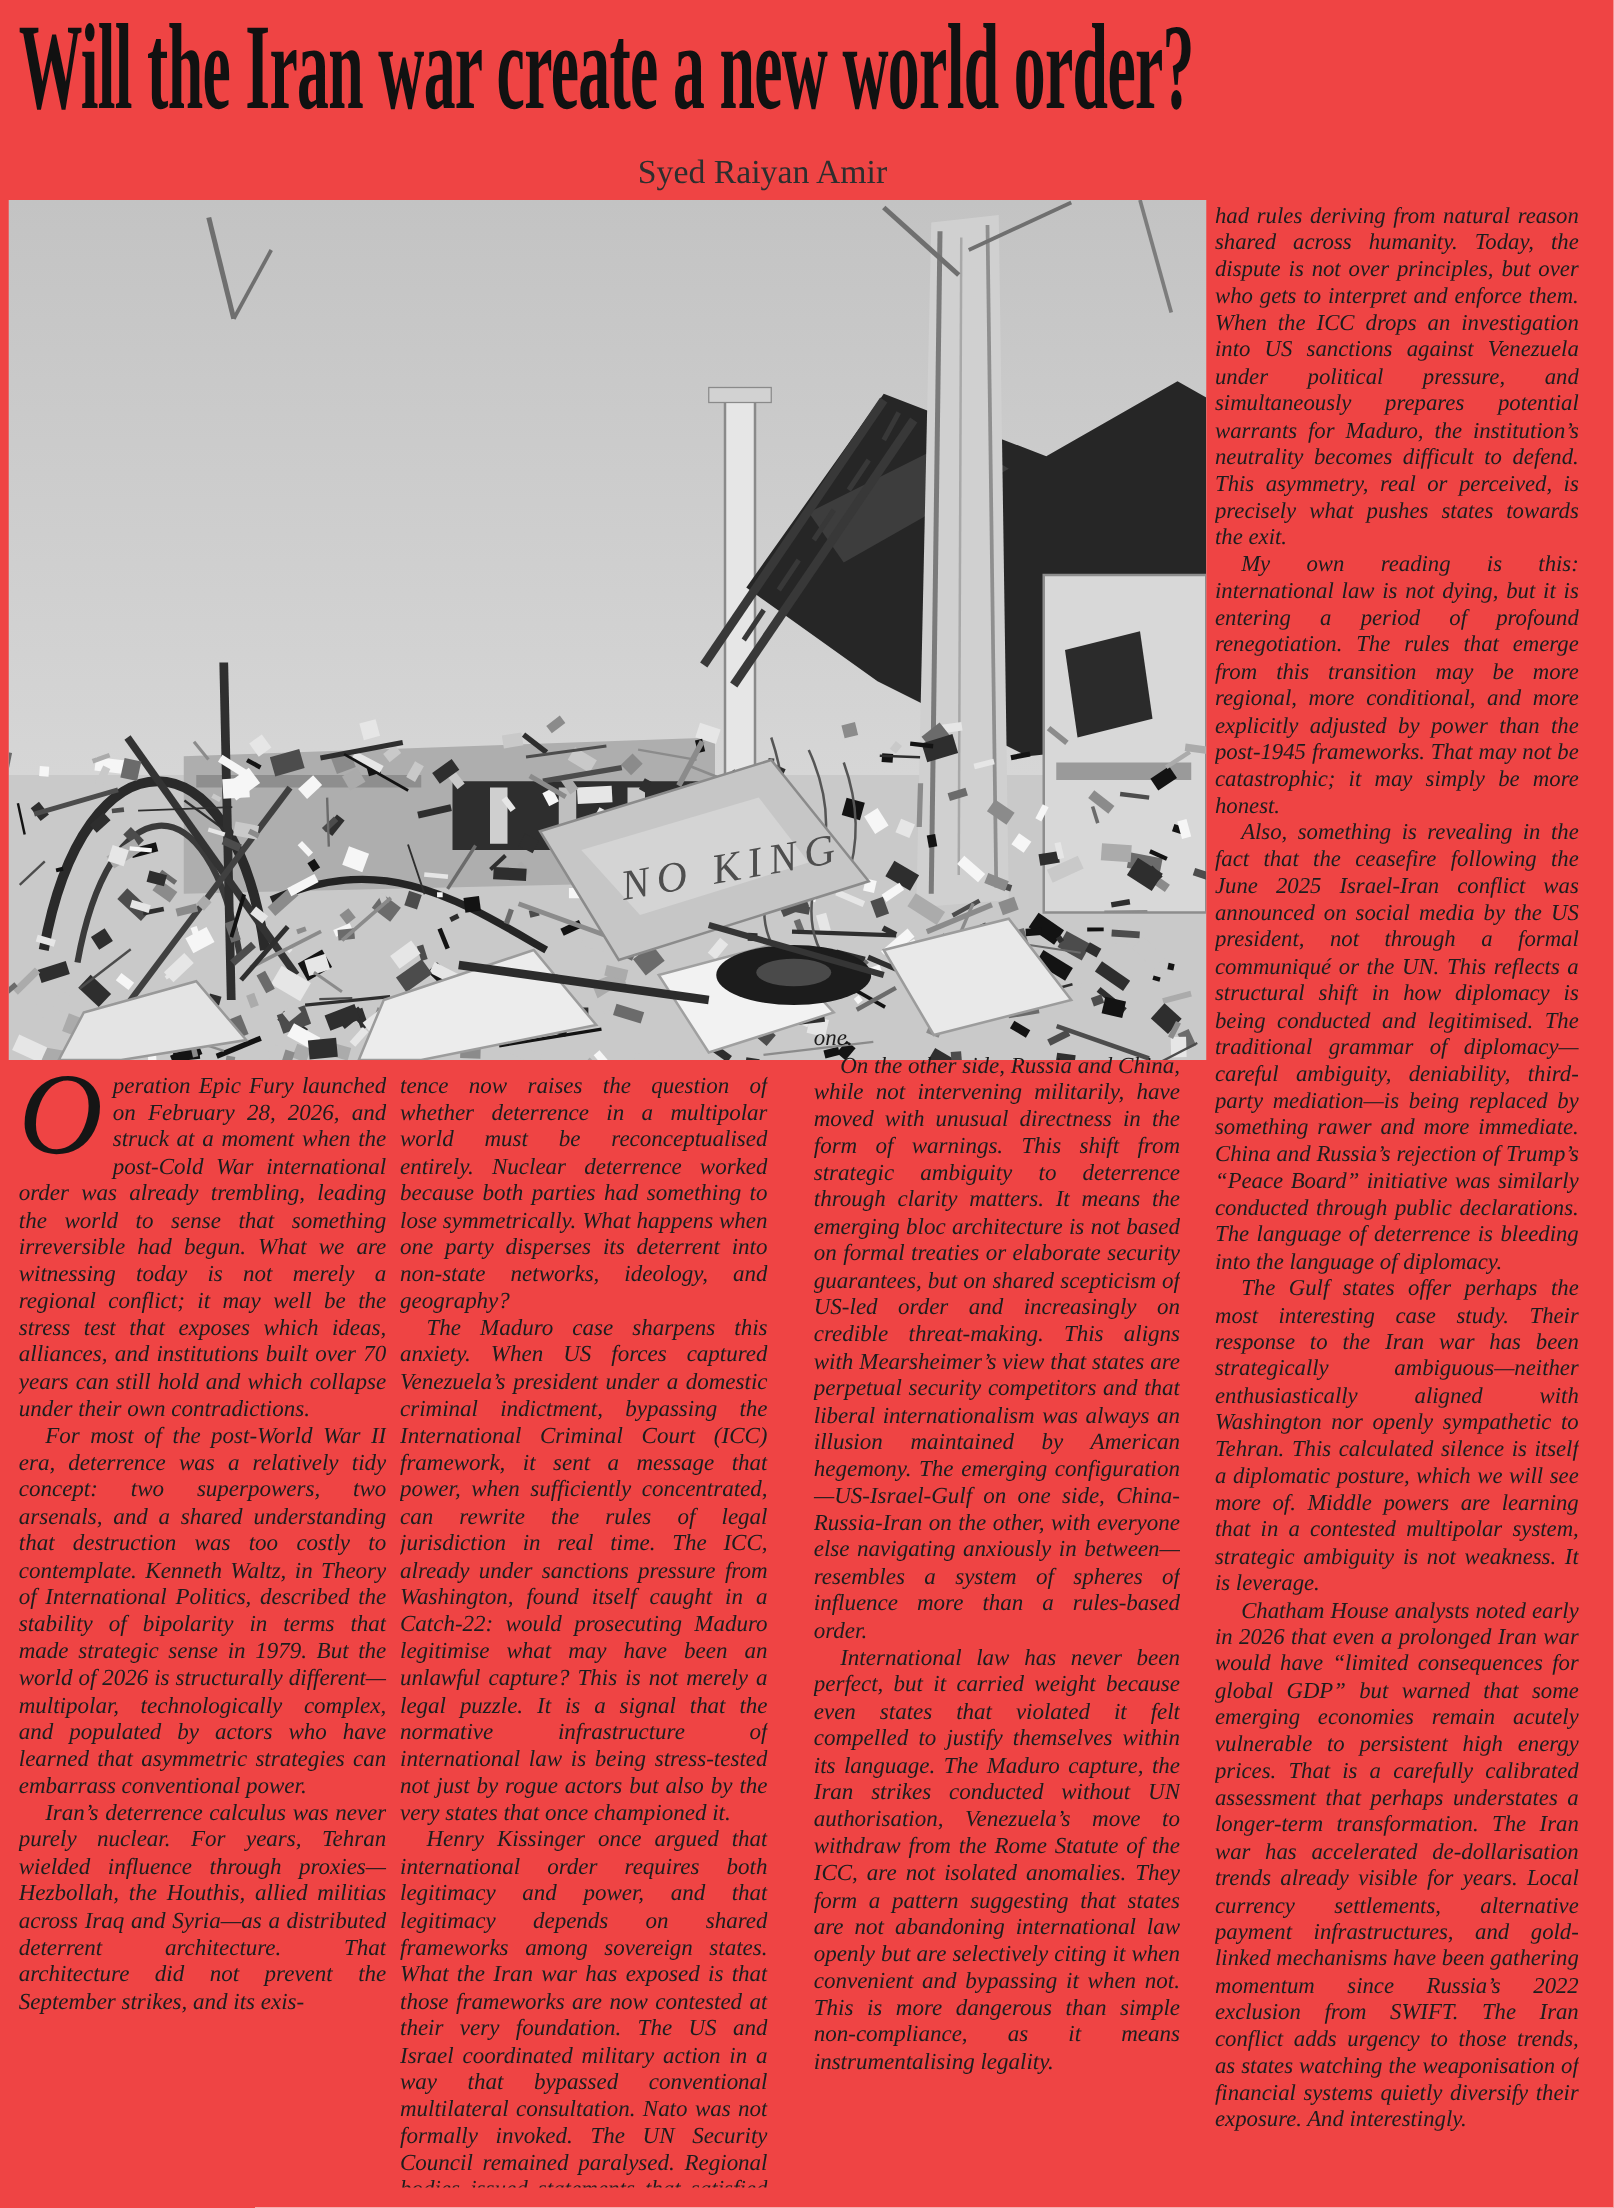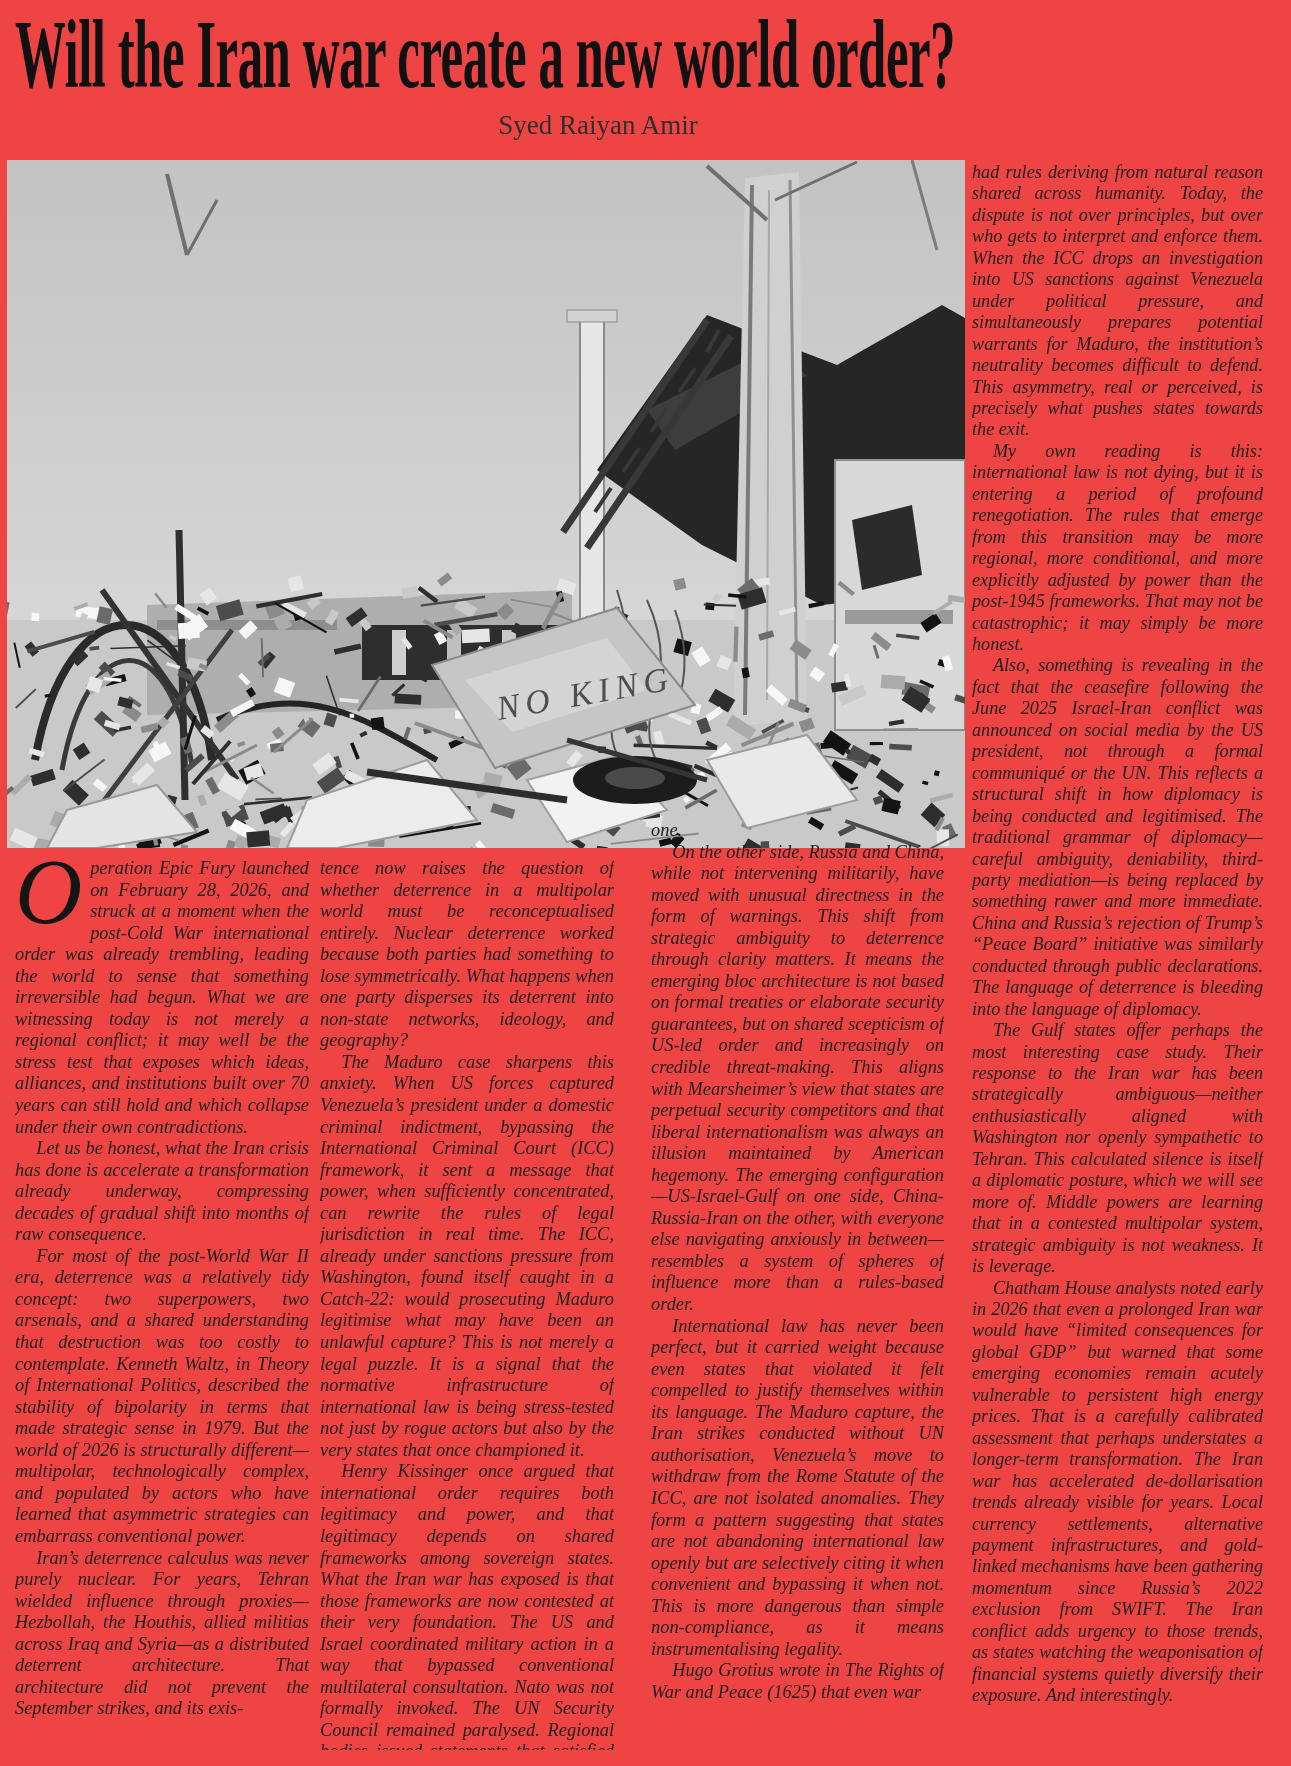--- a/index.html
+++ b/index.html
@@ -25,21 +25,21 @@
     transform:scaleX(0.52);
     transform-origin:left center;
     color:#111;
     line-height:104px;
   }
   .byline{
     position:absolute;left:0;top:110px;width:1140px;
     text-align:center;
     font-size:27px;
     color:#2e2e2e;
-    margin:0;
+    margin:12px;
     padding-left:28px;
   }
   
   .photo{
     position:absolute;left:7px;top:160px;width:958px;height:688px;
     margin:0;overflow:hidden;background:#c9c9c9;
   }
   .photo svg{display:block;width:958px;height:688px;}
   .graffiti{
     font-family:"Liberation Serif", serif;
@@ -549,34 +549,32 @@
         <ellipse cx="628" cy="620" rx="62" ry="24" fill="#1c1c1c"></ellipse>
         <ellipse cx="628" cy="618" rx="30" ry="11" fill="#4a4a4a"></ellipse>
         <line x1="360" y1="612" x2="560" y2="640" stroke="#2c2c2c" stroke-width="7"></line>
         <line x1="560" y1="580" x2="700" y2="620" stroke="#353535" stroke-width="5"></line>
       </g>
     </svg>
   </figure>
 
   <div class="col col-a">
       <p class="para"><span class="dropcap">O</span>peration Epic Fury launched on February 28, 2026, and struck at a moment when the post-Cold War international order was already trembling, leading the world to sense that something irreversible had begun. What we are witnessing today is not merely a regional conflict; it may well be the stress test that exposes which ideas, alliances, and institutions built over 70 years can still hold and which collapse under their own contradictions.</p>
-      <p class="para indent">Let us be honest, what the Iran crisis has done is accelerate a transformation already underway, compressing decades of gradual shift into months of raw consequence.</p>
       <p class="para indent">For most of the post-World War II era, deterrence was a relatively tidy concept: two superpowers, two arsenals, and a shared understanding that destruction was too costly to contemplate. Kenneth Waltz, in Theory of International Politics, described the stability of bipolarity in terms that made strategic sense in 1979. But the world of 2026 is structurally different—multipolar, technologically complex, and populated by actors who have learned that asymmetric strategies can embarrass conventional power.</p>
       <p class="para indent">Iran’s deterrence calculus was never purely nuclear. For years, Tehran wielded influence through proxies—Hezbollah, the Houthis, allied militias across Iraq and Syria—as a distributed deterrent architecture. That architecture did not prevent the September strikes, and its exis-</p>
     </div>
   <div class="col col-b">
       <p class="para">tence now raises the question of whether deterrence in a multipolar world must be reconceptualised entirely. Nuclear deterrence worked because both parties had something to lose symmetrically. What happens when one party disperses its deterrent into non-state networks, ideology, and geography?</p>
       <p class="para indent">The Maduro case sharpens this anxiety. When US forces captured Venezuela’s president under a domestic criminal indictment, bypassing the International Criminal Court (ICC) framework, it sent a message that power, when sufficiently concentrated, can rewrite the rules of legal jurisdiction in real time. The ICC, already under sanctions pressure from Washington, found itself caught in a Catch-22: would prosecuting Maduro legitimise what may have been an unlawful capture? This is not merely a legal puzzle. It is a signal that the normative infrastructure of international law is being stress-tested not just by rogue actors but also by the very states that once championed it.</p>
       <p class="para indent">Henry Kissinger once argued that international order requires both legitimacy and power, and that legitimacy depends on shared frameworks among sovereign states. What the Iran war has exposed is that those frameworks are now contested at their very foundation. The US and Israel coordinated military action in a way that bypassed conventional multilateral consultation. Nato was not formally invoked. The UN Security Council remained paralysed. Regional bodies issued statements that satisfied no</p>
     </div>
   <div class="col col-c">
       <p class="para">one.</p>
       <p class="para indent">On the other side, Russia and China, while not intervening militarily, have moved with unusual directness in the form of warnings. This shift from strategic ambiguity to deterrence through clarity matters. It means the emerging bloc architecture is not based on formal treaties or elaborate security guarantees, but on shared scepticism of US-led order and increasingly on credible threat-making. This aligns with Mearsheimer’s view that states are perpetual security competitors and that liberal internationalism was always an illusion maintained by American hegemony. The emerging configuration—US-Israel-Gulf on one side, China-Russia-Iran on the other, with everyone else navigating anxiously in between—resembles a system of spheres of influence more than a rules-based order.</p>
       <p class="para indent">International law has never been perfect, but it carried weight because even states that violated it felt compelled to justify themselves within its language. The Maduro capture, the Iran strikes conducted without UN authorisation, Venezuela’s move to withdraw from the Rome Statute of the ICC, are not isolated anomalies. They form a pattern suggesting that states are not abandoning international law openly but are selectively citing it when convenient and bypassing it when not. This is more dangerous than simple non-compliance, as it means instrumentalising legality.</p>
-      <p class="para indent">Hugo Grotius wrote in The Rights of War and Peace (1625) that even war</p>
     </div>
   <div class="col col-d">
       <p class="para">had rules deriving from natural reason shared across humanity. Today, the dispute is not over principles, but over who gets to interpret and enforce them. When the ICC drops an investigation into US sanctions against Venezuela under political pressure, and simultaneously prepares potential warrants for Maduro, the institution’s neutrality becomes difficult to defend. This asymmetry, real or perceived, is precisely what pushes states towards the exit.</p>
       <p class="para indent">My own reading is this: international law is not dying, but it is entering a period of profound renegotiation. The rules that emerge from this transition may be more regional, more conditional, and more explicitly adjusted by power than the post-1945 frameworks. That may not be catastrophic; it may simply be more honest.</p>
       <p class="para indent">Also, something is revealing in the fact that the ceasefire following the June 2025 Israel-Iran conflict was announced on social media by the US president, not through a formal communiqué or the UN. This reflects a structural shift in how diplomacy is being conducted and legitimised. The traditional grammar of diplomacy—careful ambiguity, deniability, third-party mediation—is being replaced by something rawer and more immediate. China and Russia’s rejection of Trump’s “Peace Board” initiative was similarly conducted through public declarations. The language of deterrence is bleeding into the language of diplomacy.</p>
       <p class="para indent">The Gulf states offer perhaps the most interesting case study. Their response to the Iran war has been strategically ambiguous—neither enthusiastically aligned with Washington nor openly sympathetic to Tehran. This calculated silence is itself a diplomatic posture, which we will see more of. Middle powers are learning that in a contested multipolar system, strategic ambiguity is not weakness. It is leverage.</p>
       <p class="para indent">Chatham House analysts noted early in 2026 that even a prolonged Iran war would have “limited consequences for global GDP” but warned that some emerging economies remain acutely vulnerable to persistent high energy prices. That is a carefully calibrated assessment that perhaps understates a longer-term transformation. The Iran war has accelerated de-dollarisation trends already visible for years. Local currency settlements, alternative payment infrastructures, and gold-linked mechanisms have been gathering momentum since Russia’s 2022 exclusion from SWIFT. The Iran conflict adds urgency to those trends, as states watching the weaponisation of financial systems quietly diversify their exposure. And interestingly.</p>
     </div>
 
 </div>

